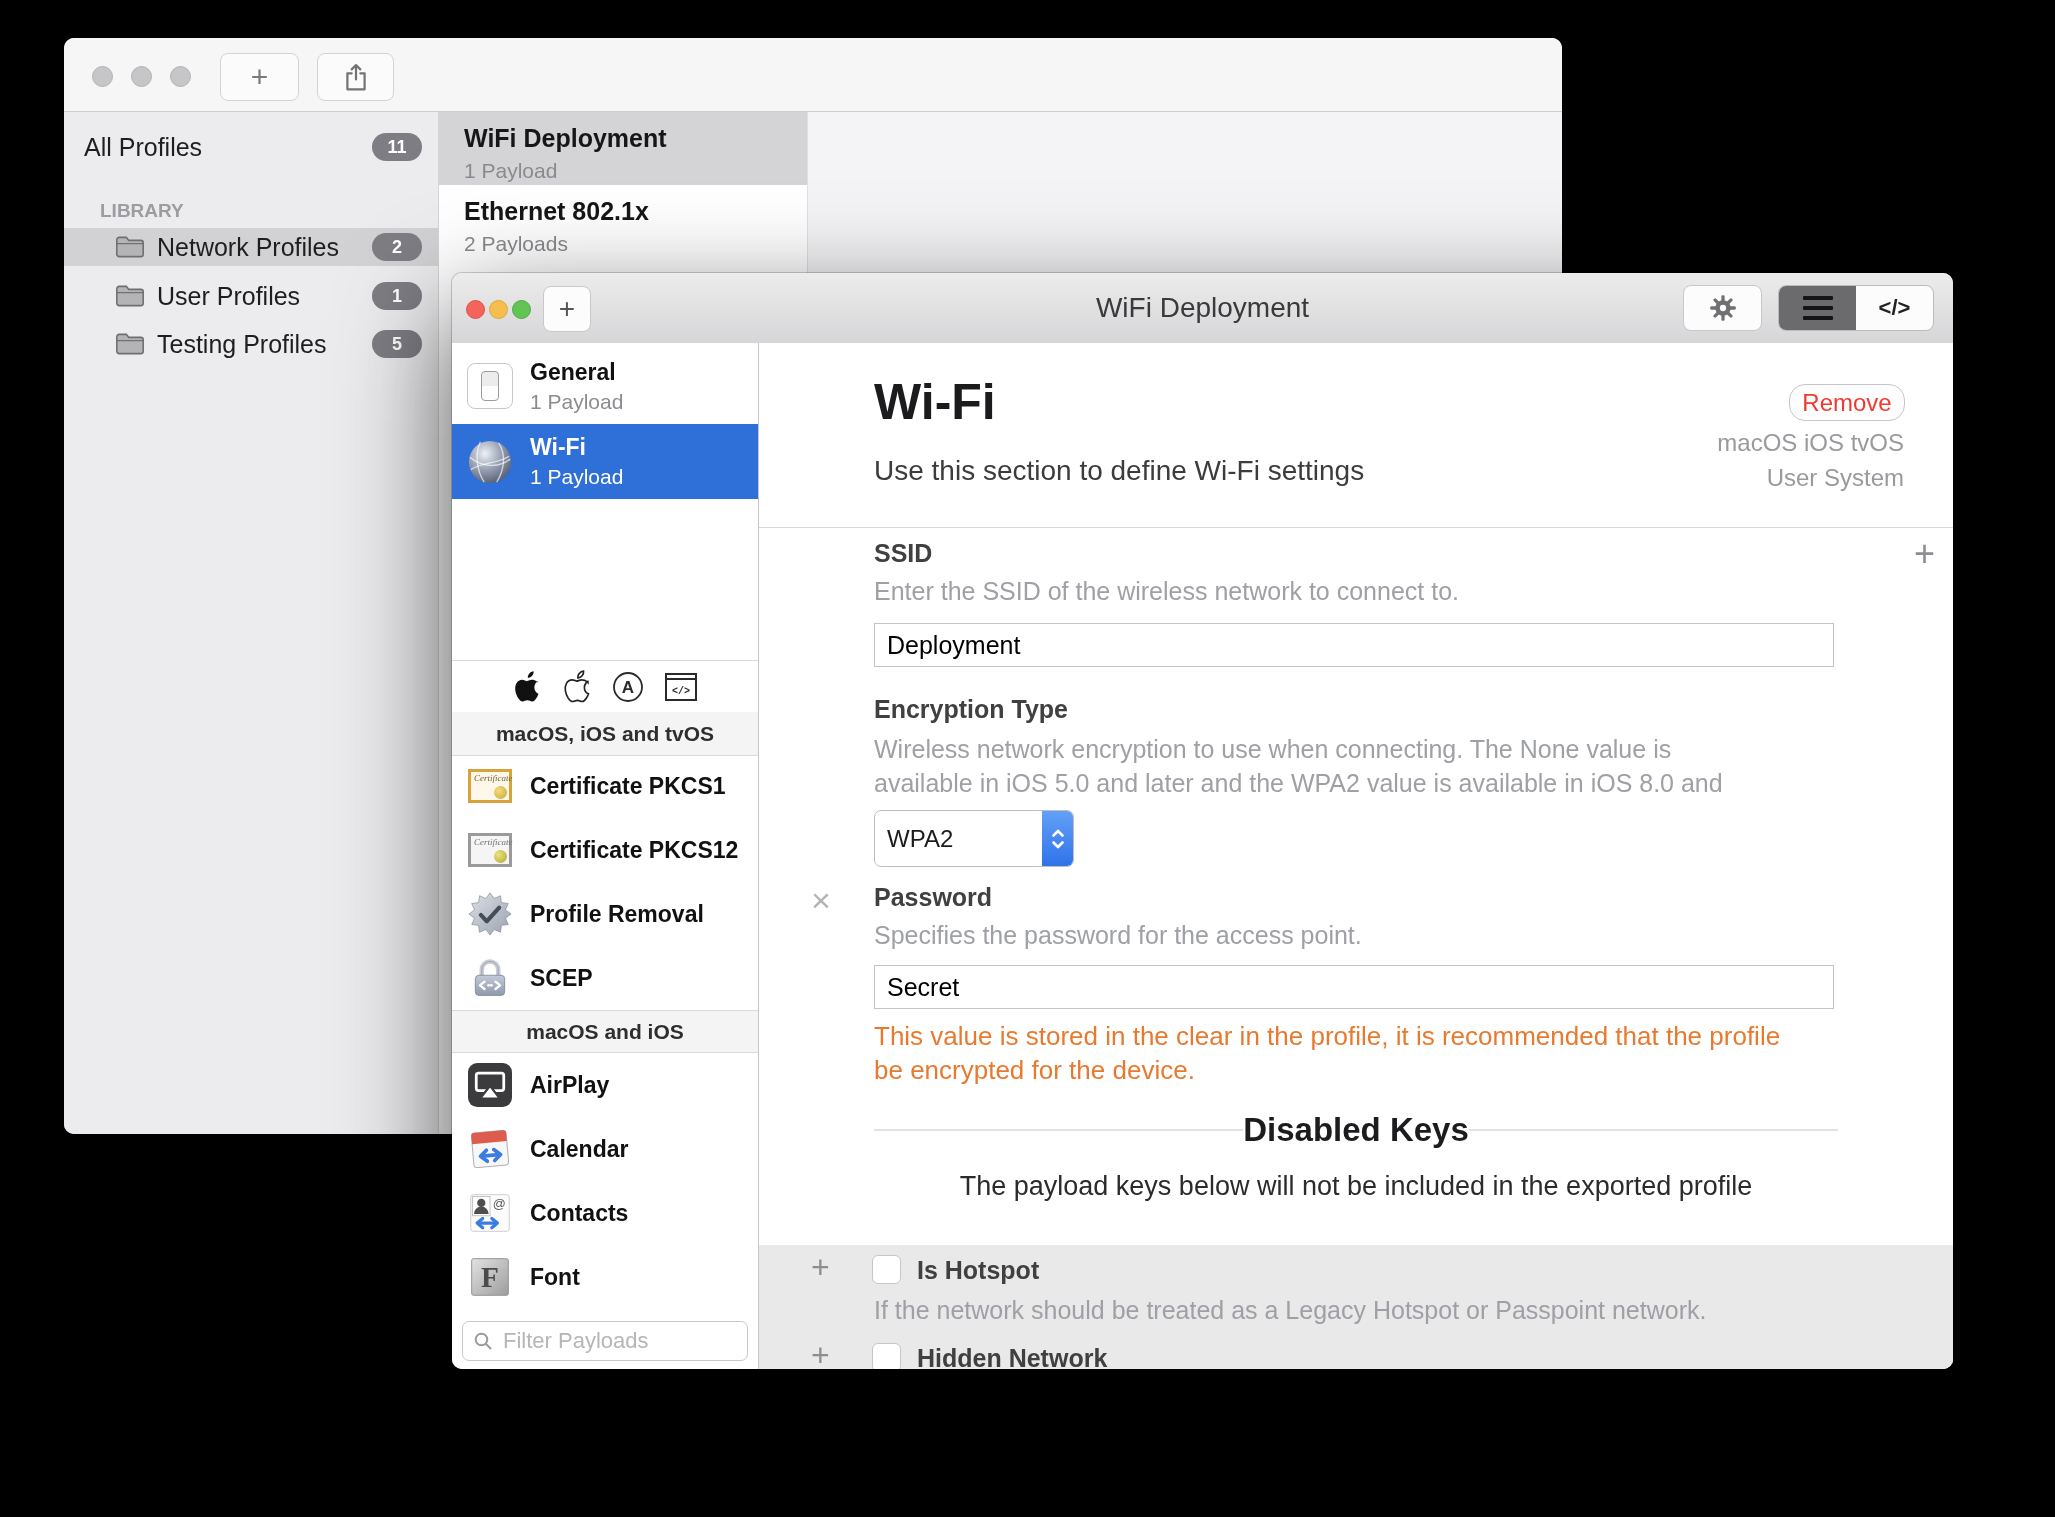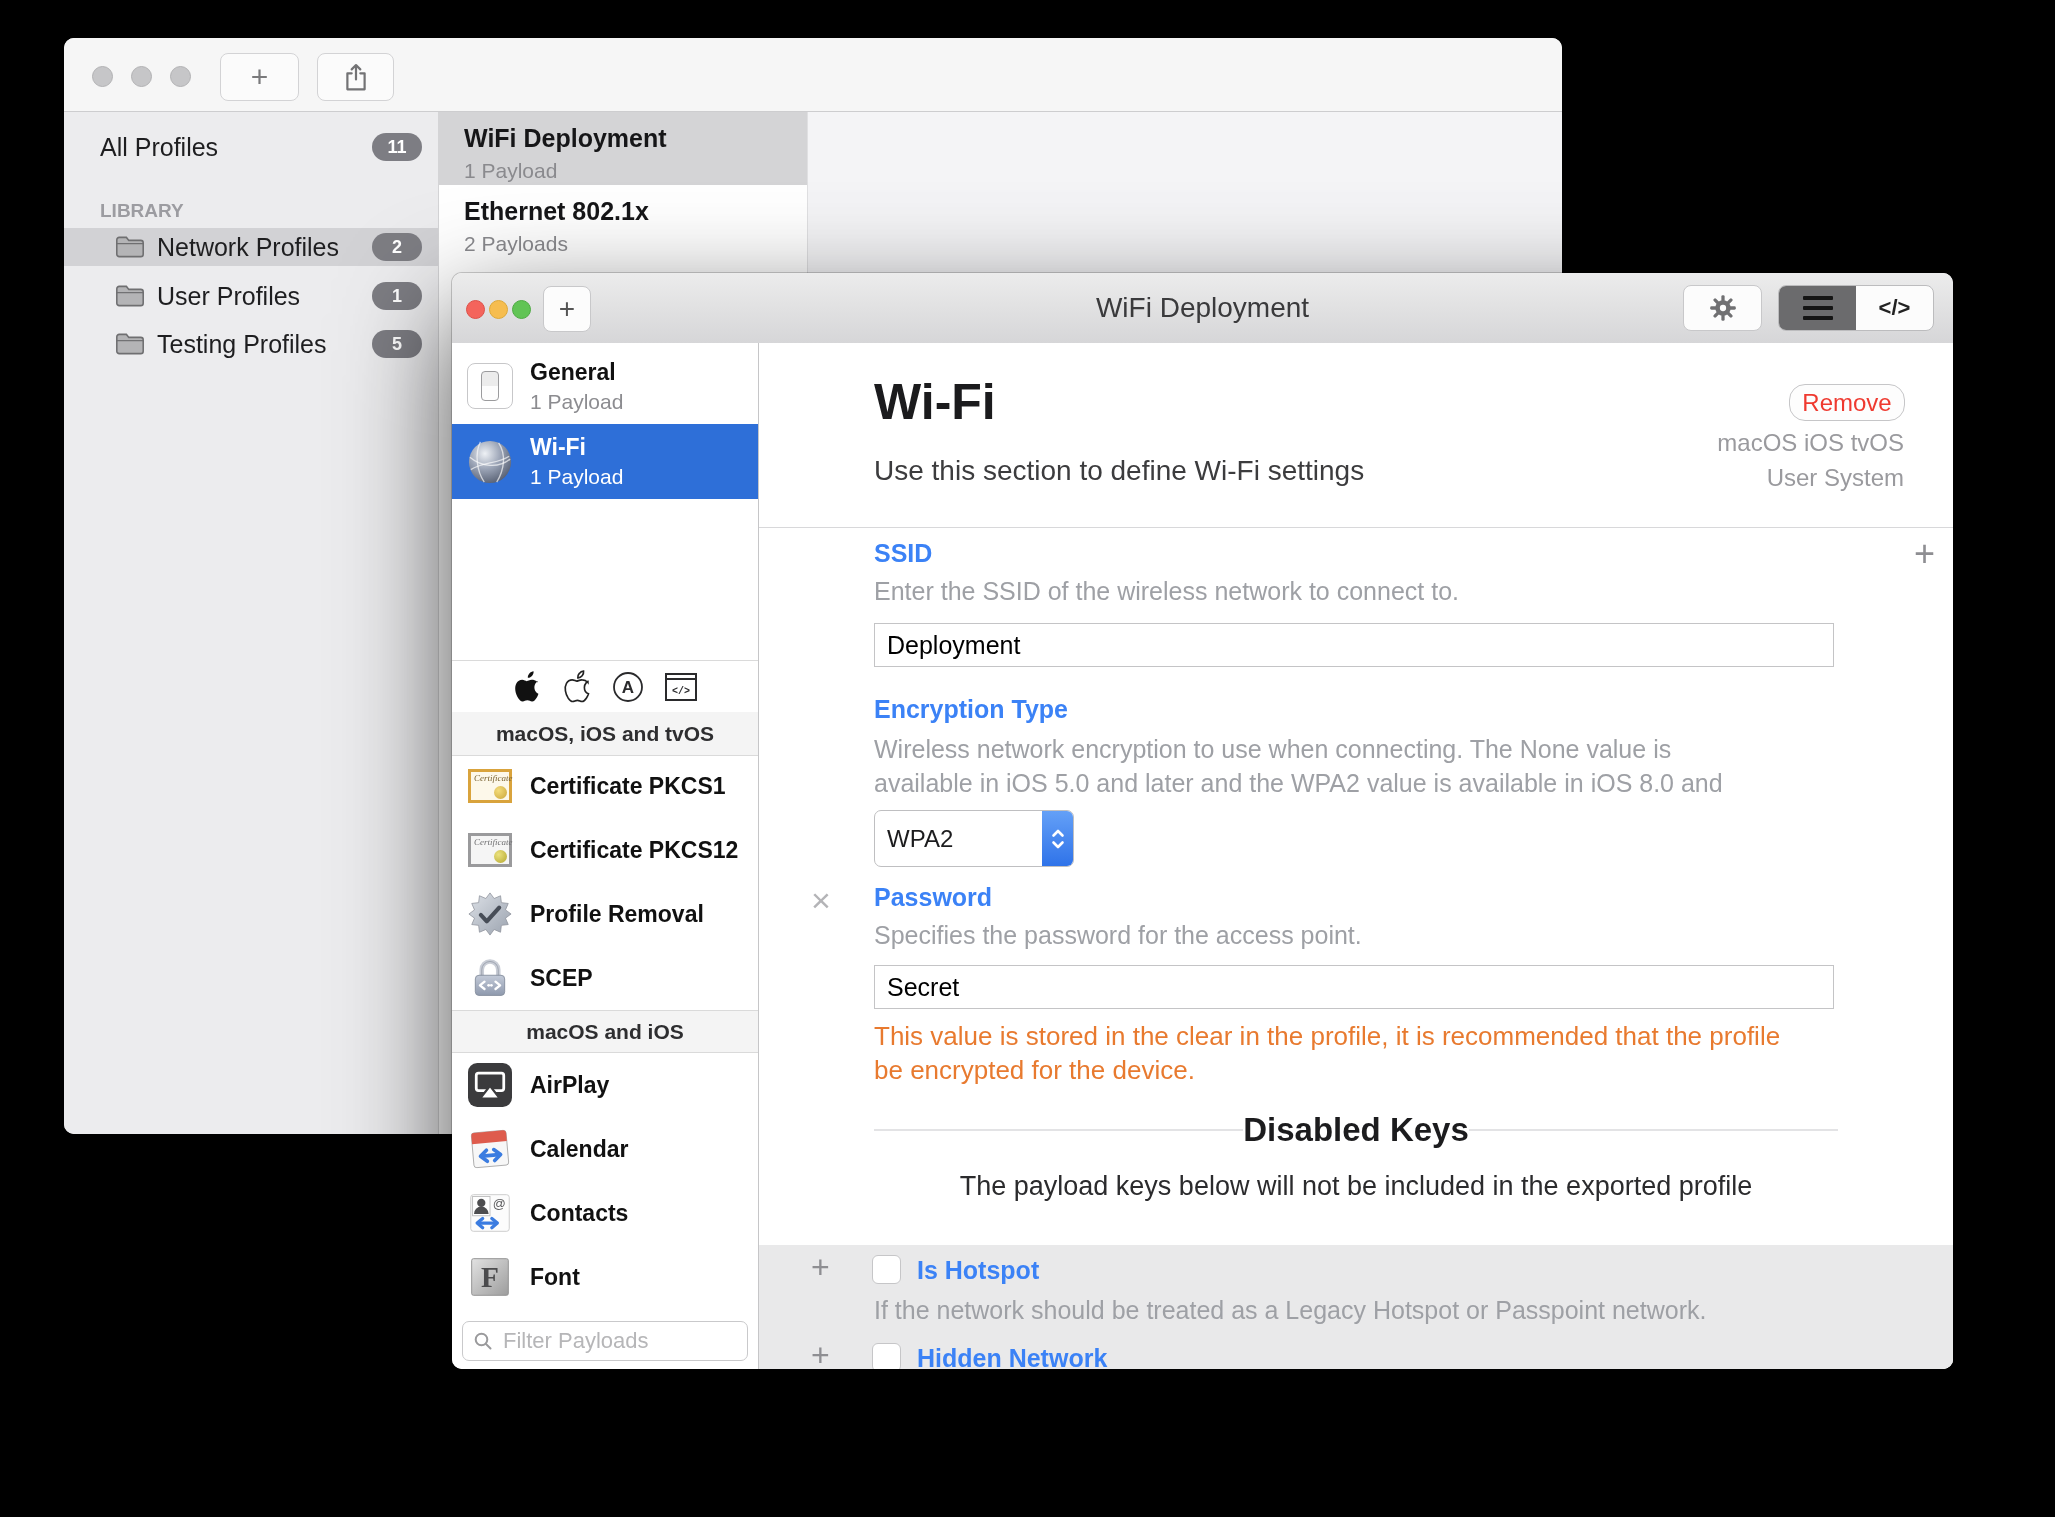--- a/index.html
+++ b/index.html
@@ -102,21 +102,21 @@
   .content{position:relative;flex:1;background:#fff;overflow:hidden;}
   .h1{position:absolute;left:115px;top:30px;font-size:50px;font-weight:800;color:#1b1b1d;}
   .sub{position:absolute;left:115px;top:112px;font-size:28px;color:#3c3c3e;}
   .remove-btn{position:absolute;left:1030px;top:41px;width:116px;height:37px;background:#fdfdfd;
               border:1px solid #c6c6c8;border-radius:16px;display:flex;align-items:center;
               justify-content:center;font-size:24px;color:var(--remove-red,#ef3a30);box-sizing:border-box;}
   .platforms{position:absolute;right:49px;top:86px;font-size:24px;color:#9a9a9e;}
   .scope{position:absolute;right:49px;top:121px;font-size:24px;color:#9a9a9e;}
   .hdr-divider{position:absolute;left:0;right:0;top:184px;height:1px;background:#d8d8da;}
   .add-key{position:absolute;right:18px;top:190px;font-size:36px;font-weight:300;color:#8e8e92;}
-  .f-label{position:absolute;left:115px;font-size:25px;font-weight:bold;color:#3b82f6;}
+  .f-label{position:absolute;left:115px;font-size:25px;font-weight:bold;color:#404040;}
   .f-desc{position:absolute;left:115px;font-size:25px;color:#9ea0a5;}
   .field-input{position:absolute;left:115px;width:960px;height:44px;border:1px solid #c4c4c6;
                background:#fff;font-size:25px;color:#000000;padding:0 12px;box-sizing:border-box;
                font-family:"Liberation Sans",sans-serif;outline:none;}
   .lab-ssid{top:196px}.desc-ssid{top:234px}.in-ssid{top:280px}
   .lab-enc{top:352px}.desc-enc1{top:392px}.desc-enc2{top:426px}
   .dropdown{position:absolute;left:115px;top:467px;width:200px;height:57px;border:1px solid #bfbfc1;
             border-radius:7px;background:#fff;display:flex;align-items:center;box-sizing:border-box;overflow:hidden;}
   .dd-value{flex:1;font-size:24px;color:#1c1c1e;padding-left:12px;}
   .dd-step{width:31px;height:100%;background:linear-gradient(#64a0f7,#2f73e9);display:flex;
@@ -154,21 +154,21 @@
       <div class="tb-btn bg-share">
         <svg width="30" height="32" viewBox="0 0 24 26" fill="none" stroke="#737375" stroke-width="1.8" stroke-linecap="round" stroke-linejoin="round">
           <path d="M8.5 10H5v13h14V10h-3.5"></path>
             <path d="M12 15V3.5M8.5 6.8 12 3.3l3.5 3.5"></path>
         </svg>
       </div>
     </div>
     <div class="bg-body">
       <aside class="bg-sidebar">
         <div class="sb-row" style="top:16px;">
-          <span class="sb-label" style="margin-left:36px;">All Profiles</span>
+          <span class="sb-label" style="margin-left:20px;">All Profiles</span>
           <span class="badge">11</span>
         </div>
         <div class="lib-header">LIBRARY</div>
         <div class="sb-row sb-selected" style="top:116px;">
           <svg class="folder-ic" style="margin-left:51px;" viewBox="0 0 24 20">
             <path d="M1 4a2 2 0 0 1 2-2h6l2 2.5h10a2 2 0 0 1 2 2V16a2 2 0 0 1-2 2H3a2 2 0 0 1-2-2Z" fill="#b4b4b6" stroke="#6f6f71" stroke-width="1.3"></path>
             <path d="M1 7.2h22" stroke="#6f6f71" stroke-width="1"></path>
           </svg>
           <span class="sb-label">Network Profiles</span>
           <span class="badge">2</span>

